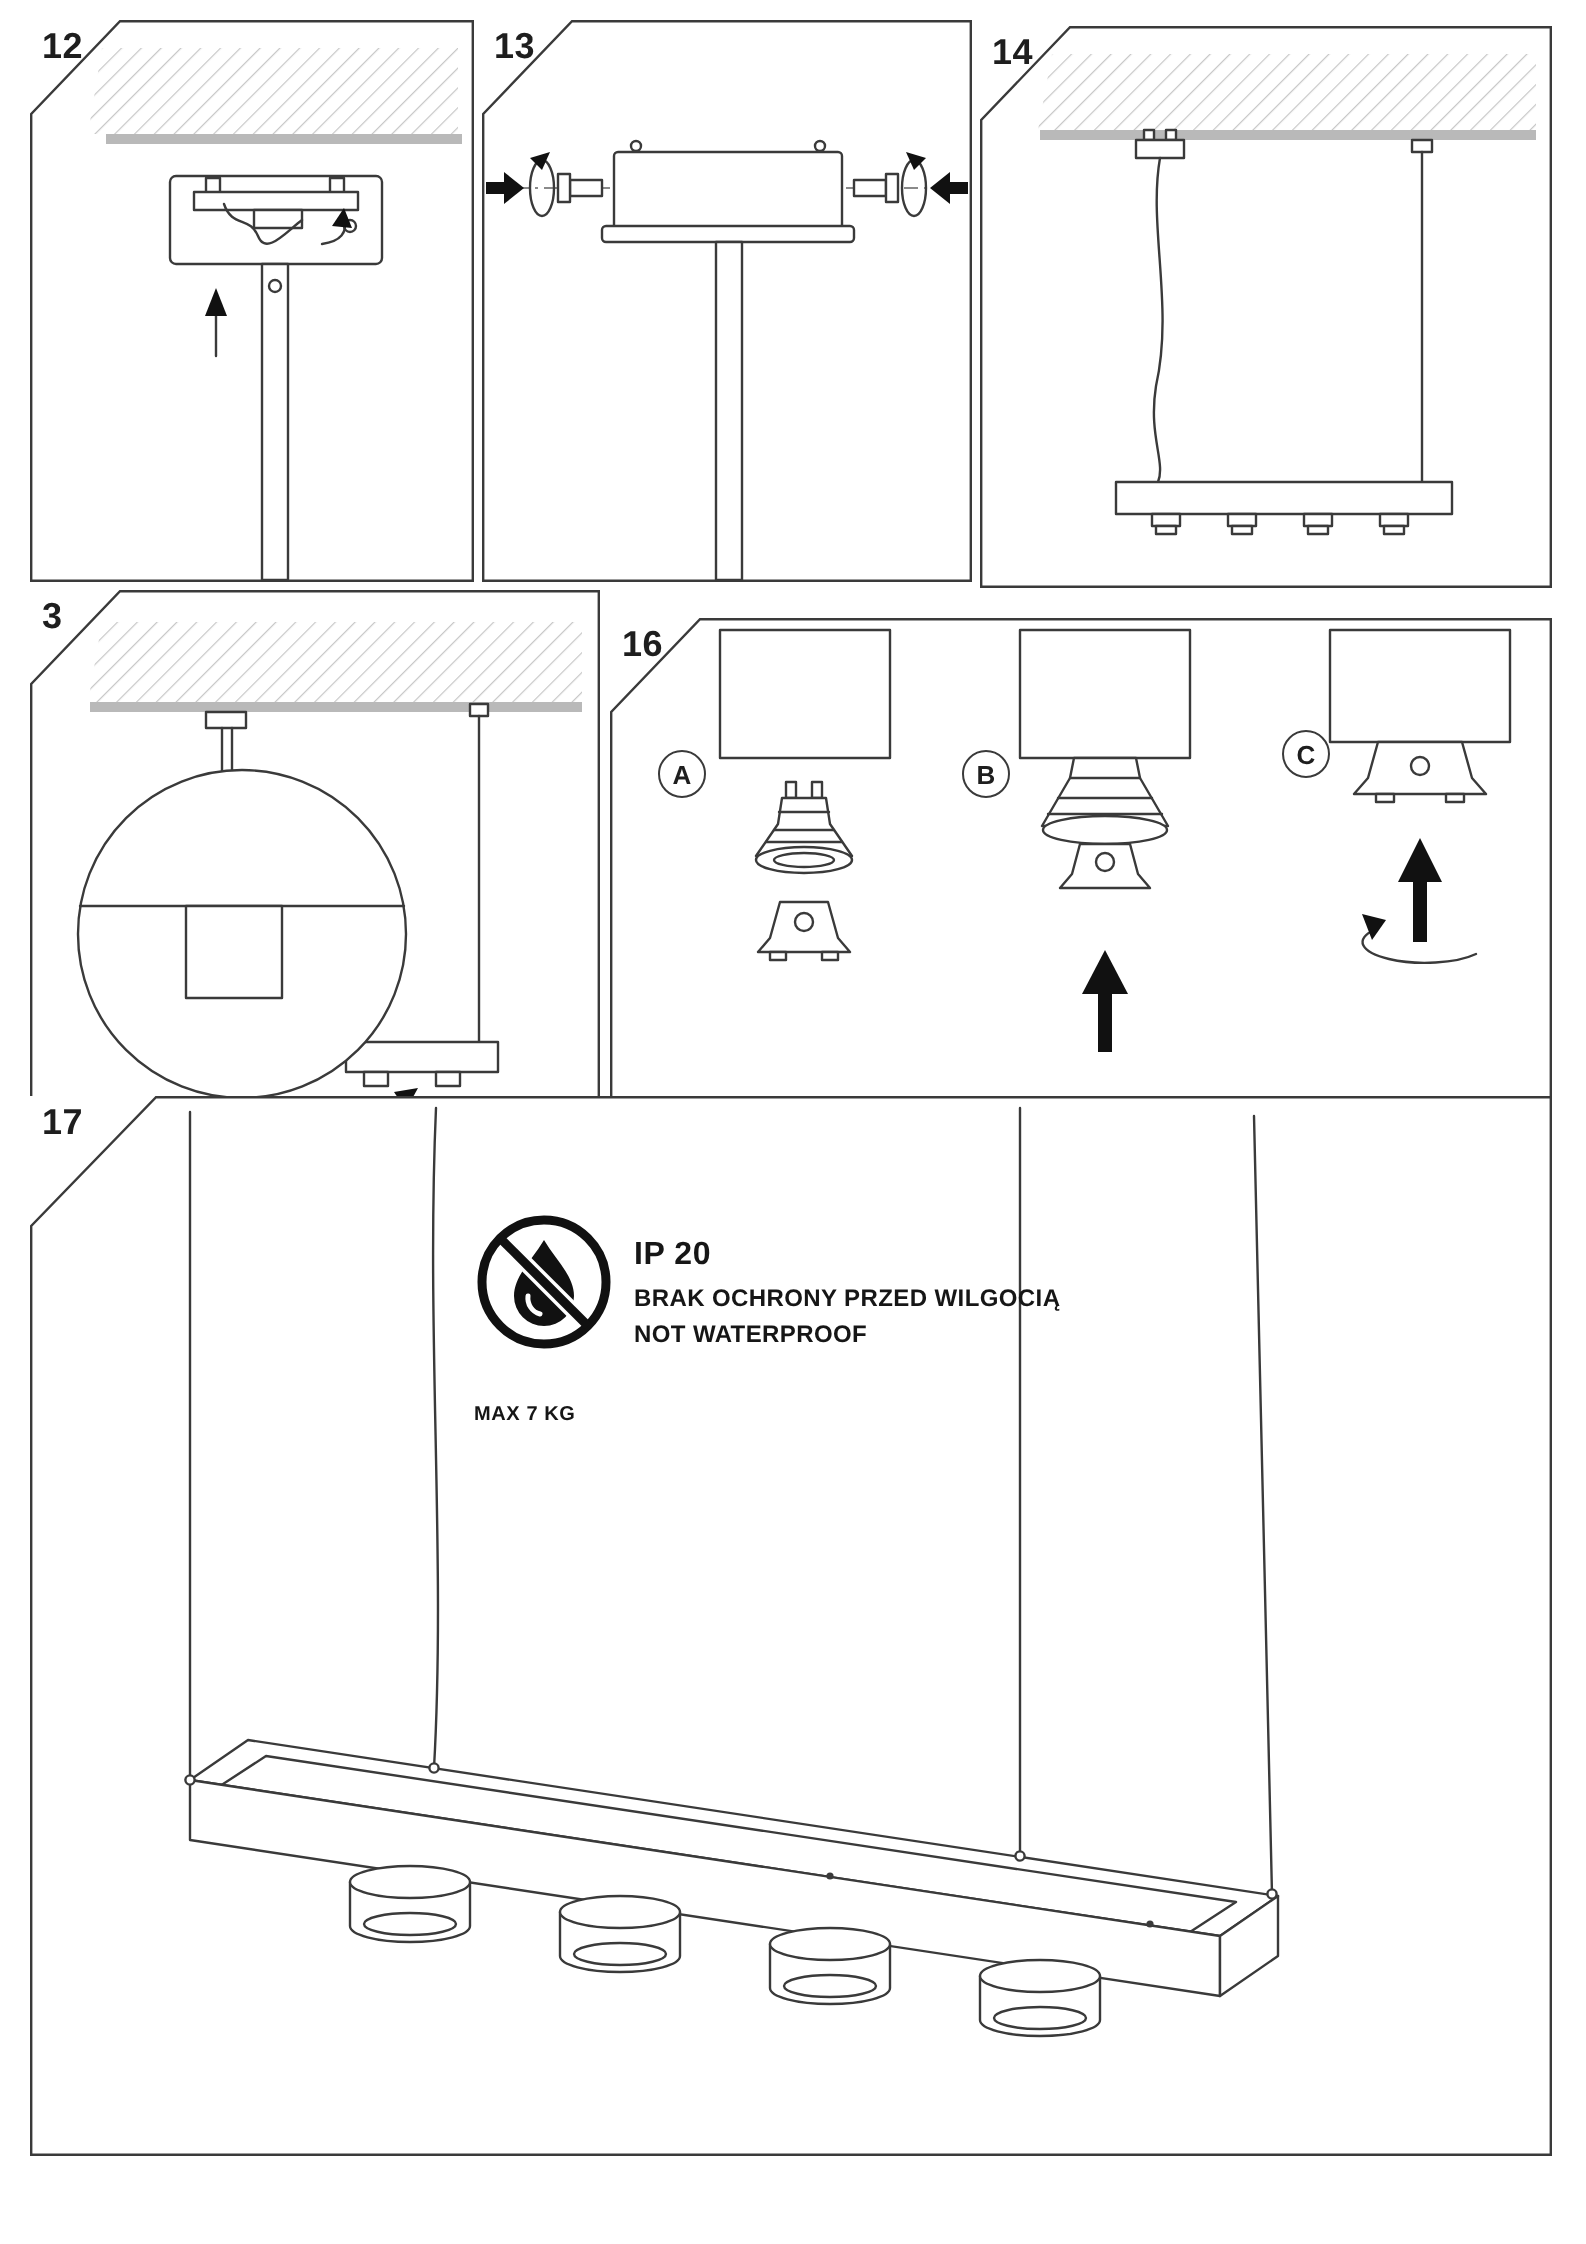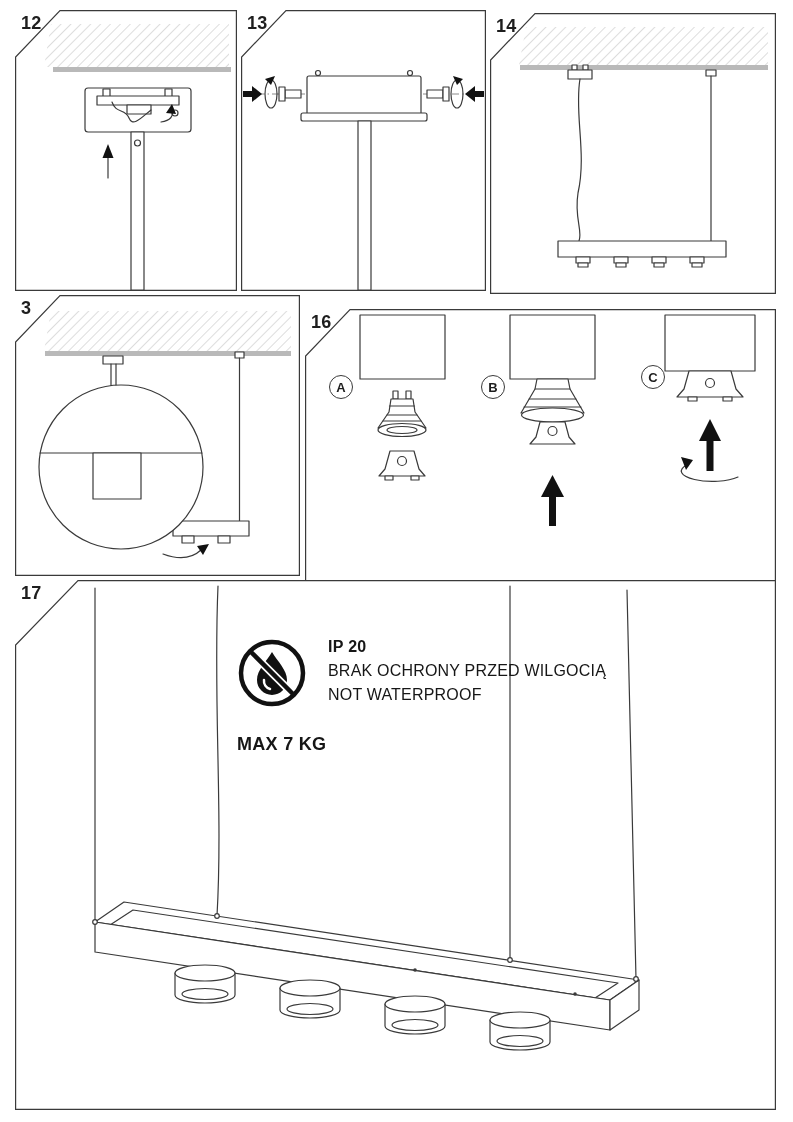--- a/index.html
+++ b/index.html
@@ -6,25 +6,25 @@
   html,body{background:#fff}
   body{font-family:"Liberation Sans","DejaVu Sans",sans-serif;color:#222}
   .page{position:relative;width:793px;height:1122px;background:#fff;overflow:hidden}
   .panel{position:absolute;background:#fff}
   .panel > svg.art{position:absolute;left:0;top:0;display:block}
   .pnum{position:absolute;left:6px;top:3px;font-size:18px;font-weight:bold;color:#1e1e1e;letter-spacing:.3px}
   .vlabel{position:absolute;width:24px;height:24px;border:1.5px solid #3a3a3a;border-radius:50%;
           display:flex;align-items:center;justify-content:center;font-size:13px;font-weight:bold;
           background:#fff;color:#1e1e1e}
   .icon-block{position:absolute}
-  .icon-row{display:flex;align-items:flex-start;gap:21px}
+  .icon-row{display:flex;align-items:flex-end;gap:10px}
   .icon-cell{width:70px;display:flex;justify-content:center}
   .ip{font-size:16px;font-weight:bold;color:#161616;margin-bottom:3px;letter-spacing:.3px}
-  .note{font-size:16px;font-weight:normal;color:#161616;line-height:1.5;letter-spacing:.2px}
-  .maxkg{font-size:18px;font-weight:bold;color:#161616;letter-spacing:.3px}
+  .note{font-size:12px;font-weight:bold;color:#161616;line-height:1.5;letter-spacing:.2px}
+  .maxkg{font-size:10px;font-weight:bold;color:#161616;letter-spacing:.3px}
   svg .s{stroke:#3a3a3a;stroke-width:1.2;fill:none;stroke-linecap:round;stroke-linejoin:round}
   svg .sf{stroke:#3a3a3a;stroke-width:1.2;fill:#fff;stroke-linejoin:round}
   svg .pb{stroke:#3a3a3a;stroke-width:1.2;fill:none}
 </style>
 </head>
 <body>
 
 <div class="page">
 
   <div class="panel" style="left:15px;top:10px;width:222px;height:281px">
@@ -223,21 +223,21 @@
         <path class="s" d="M433,168 A 30 10 0 1 1 382,156" stroke-width="2"></path>
         <polygon points="376,148 388,151 381,161" fill="#111"></polygon>
       </g>
     </svg>
     <div class="pnum">16</div>
     <div class="vlabel" style="left:24px;top:66px">A</div>
     <div class="vlabel" style="left:176px;top:66px">B</div>
     <div class="vlabel" style="left:336px;top:56px">C</div>
   </div>
 
-  <div class="panel" style="left:15px;top:580px;width:761px;height:530px">
+  <div class="panel" style="left:15px;top:548px;width:761px;height:530px">
     <svg class="art" width="761" height="530" viewBox="0 0 761 530">
       <path class="pb" d="M63 .6 H760.4 V529.4 H.6 V65 Z"></path>
       <g>
         <line class="s" x1="80" y1="8" x2="80" y2="342" stroke-width="1.3"></line>
         <path class="s" d="M203,6 C198,120 208,230 202,336" stroke-width="1.8"></path>
         <line class="s" x1="495" y1="6" x2="495" y2="380" stroke-width="1.3"></line>
         <line class="s" x1="612" y1="10" x2="621" y2="399" stroke-width="1.3"></line>
       </g>
       <g>
         <path class="sf" d="M80,342 L595,420 L624,400 L109,322 Z" stroke-width="1.4"></path>

